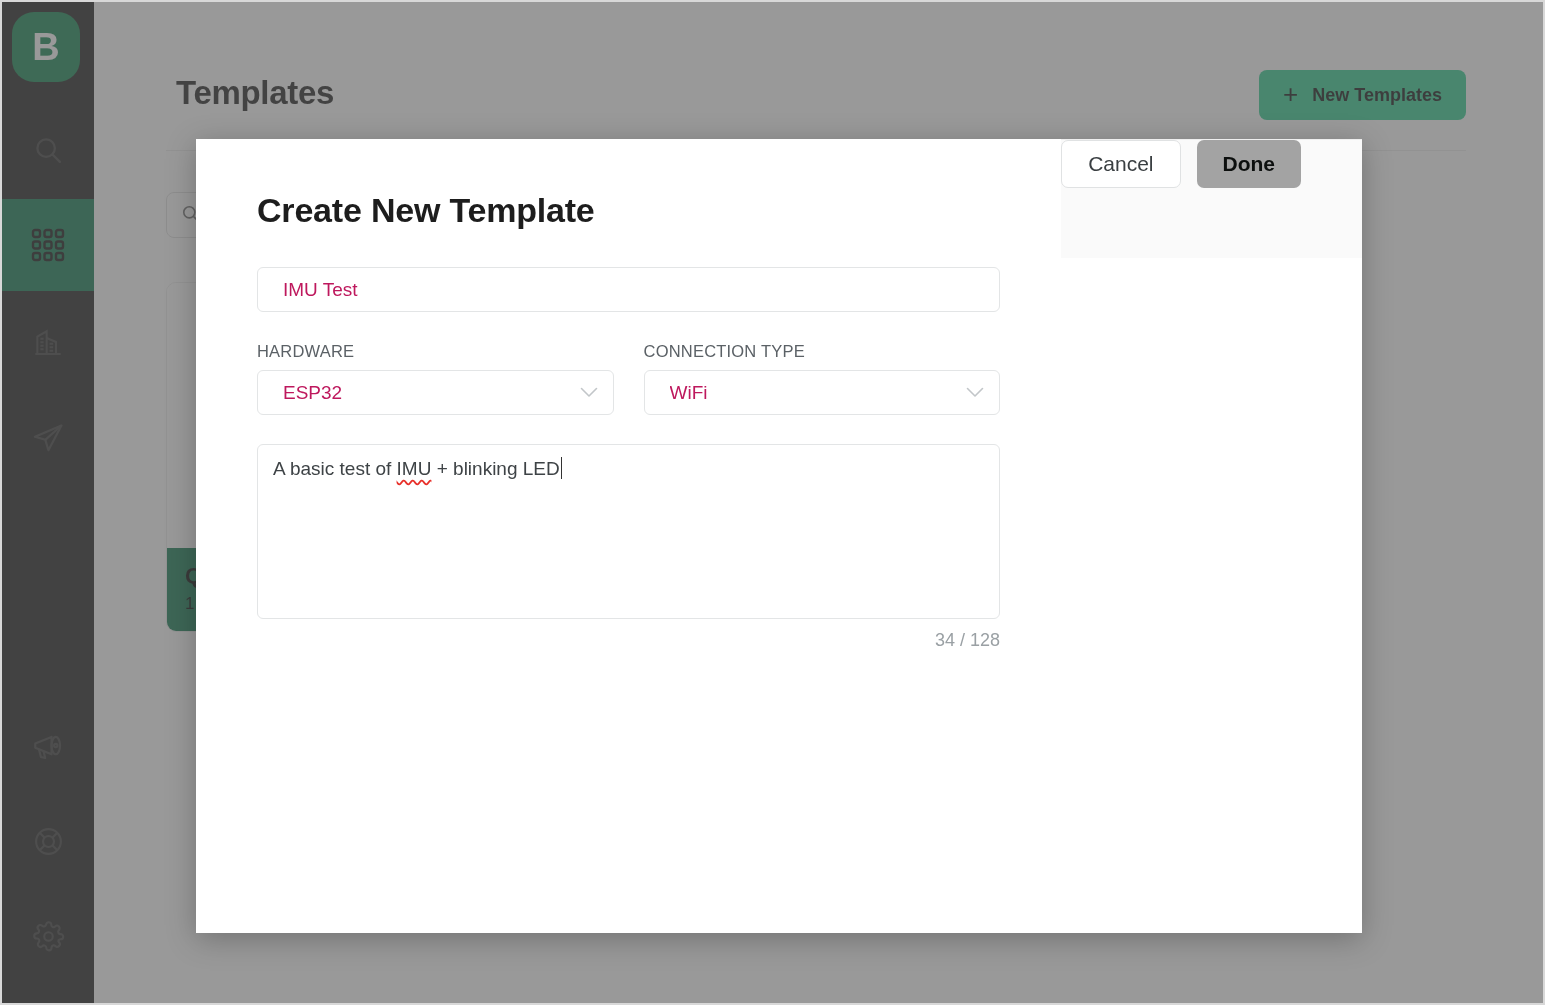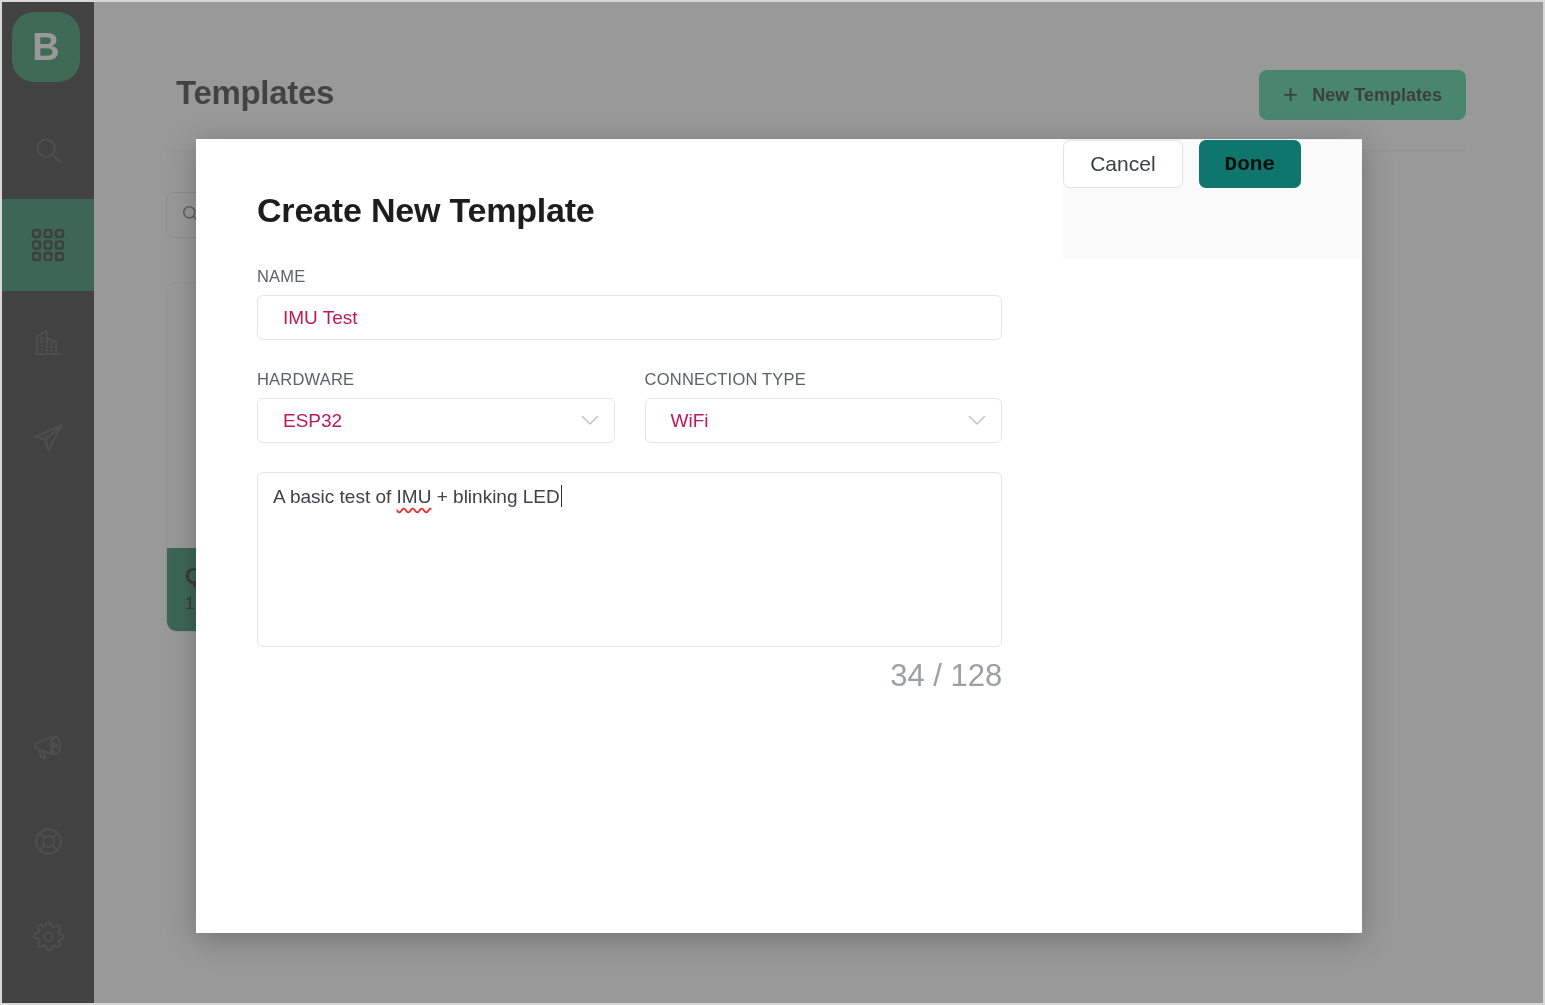--- a/index.html
+++ b/index.html
@@ -231,21 +231,21 @@
   .caret {
     display: inline-block;
     width: 1.5px;
     height: 22px;
     background: #333;
     vertical-align: -4px;
     margin-left: 1px;
   }
   #char-count {
     text-align: right;
-    font-size: 31px;
+    font-size: 18px;
     color: #9aa0a4;
     margin-top: 11px;
   }
   #modal-footer {
     height: 119px;
     background: #fafafa;
     border-top: 1px solid #efefef;
     display: flex;
     justify-content: flex-end;
     padding-right: 61px;
@@ -260,22 +260,22 @@
     font-family: "Liberation Sans", sans-serif;
     font-size: 21px;
     color: #3a3f42;
     cursor: pointer;
   }
   #done-button {
     height: 48px;
     padding: 0 26px;
     border: none;
     border-radius: 7px;
-    background: #0f766e;
-    font-family: Liberation Mono, monospace;
+    background: #a3a3a3;
+    font-family: Liberation Sans, sans-serif;
     font-size: 21px;
     font-weight: bold;
     color: #0c0f0e;
     cursor: pointer;
   }
 </style>
 </head>
 <body>
 
 <div id="app-window">
@@ -398,21 +398,20 @@
     </div>
   </div>
 
   <div id="modal">
 
     <div id="modal-body">
 
       <div id="modal-title">Create New Template</div>
 
       <div id="name-group">
-        <div class="field-label">NAME</div>
         <input class="text-input" id="name-input" type="text" value="IMU Test" style="">
       </div>
 
       <div id="two-col">
         <div>
           <div class="field-label">HARDWARE</div>
           <div class="select-wrap">
             <input class="text-input" id="hardware-select" type="text" readonly="" value="ESP32" style="">
             <span class="chevron">
               <svg width="18" height="11" viewBox="0 0 18 11" fill="none" stroke="#c2c6c9" stroke-width="1.6" stroke-linecap="round" stroke-linejoin="round">

